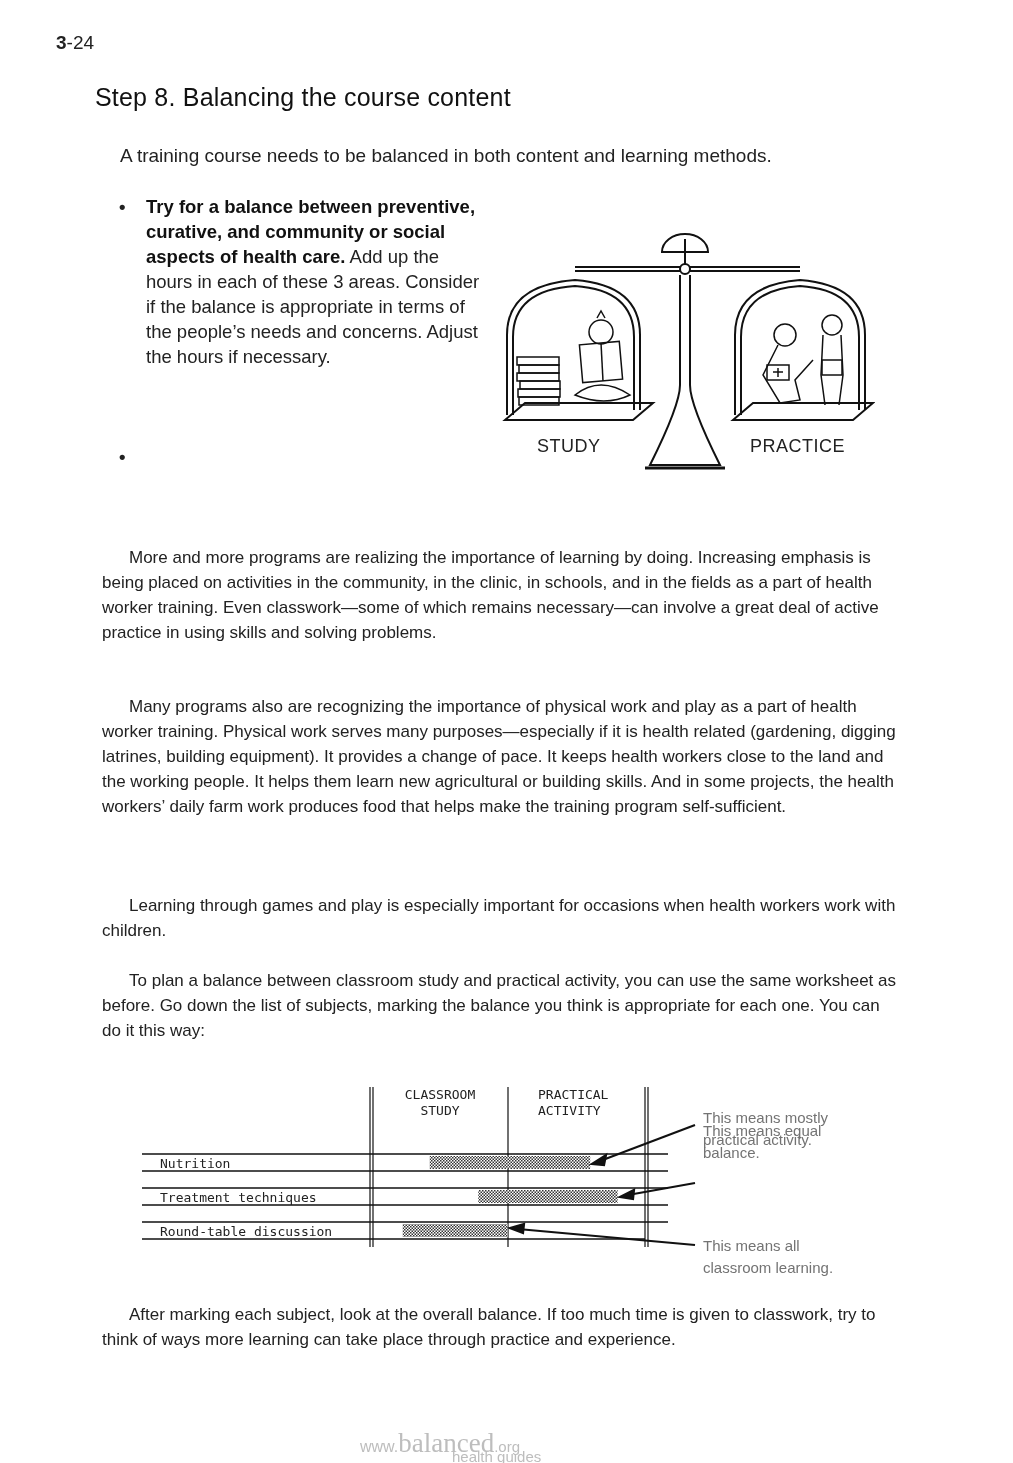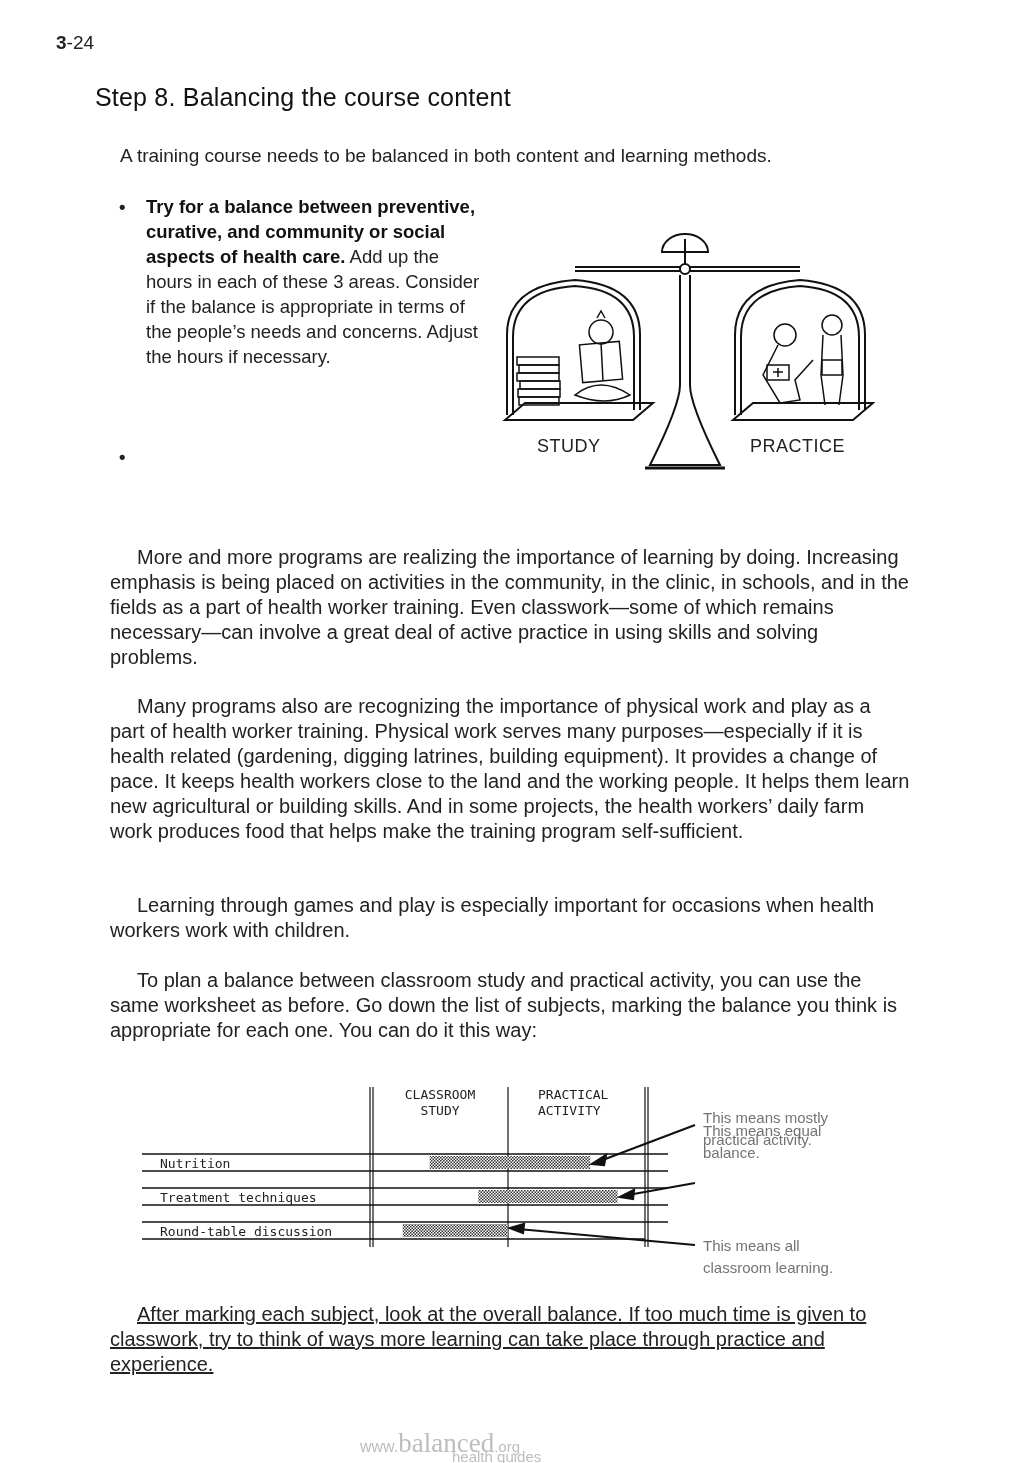--- a/index.html
+++ b/index.html
@@ -7,27 +7,27 @@
   .abs { position: absolute; }
   .page-num { left: 56px; top: 32px; font-size: 19px; color: #222; }
   .page-num b { font-weight: bold; }
   .title { left: 95px; top: 83px; font-size: 25px; color: #111; letter-spacing: 0.2px; }
   .intro { left: 120px; top: 145px; font-size: 19px; color: #222; text-align: right; }
   .bullet { position: absolute; font-size: 18.5px; line-height: 25px; color: #222; }
   .bullet .dot { position: absolute; left: -27px; top: 0; font-weight: bold; }
   .bullet b { color: #111; }
   .b1 { left: 146px; top: 194px; width: 335px; }
   .b2 { left: 146px; top: 444px; width: 360px; }
-  .para { position: absolute; left: 110px; width: 800px; font-size: 20px; line-height: 25px; color: #222; }
+  .para { position: absolute; left: 102px; width: 800px; font-size: 17px; line-height: 25px; color: #222; }
   .para .ind { display: inline-block; width: 27px; }
   .p1 { top: 545px; }
   .p2 { top: 694px; }
   .p3 { top: 893px; }
   .p4 { top: 968px; }
-  .p5 { top: 1302px; text-decoration: underline; }
+  .p5 { top: 1302px; }
   .illus { left: 495px; top: 225px; }
   .lbl-study { left: 537px; top: 436px; font-size: 18px; color: #222; letter-spacing: 0.5px; }
   .lbl-practice { left: 750px; top: 436px; font-size: 18px; color: #222; letter-spacing: 0.5px; }
   .worksheet { left: 140px; top: 1085px; }
   .ws-text { font-family: "DejaVu Sans Mono", monospace; font-size: 13px; fill: #222; }
   .note { position: absolute; left: 703px; font-size: 15px; line-height: 22px; color: #737373; }
   .n1 { top: 1120px; }
   .n2 { top: 1107px; }
   .n3 { top: 1235px; }
   .footer { left: 0; width: 1013px; top: 1428px; text-align: center; color: #bdbdbd; }

